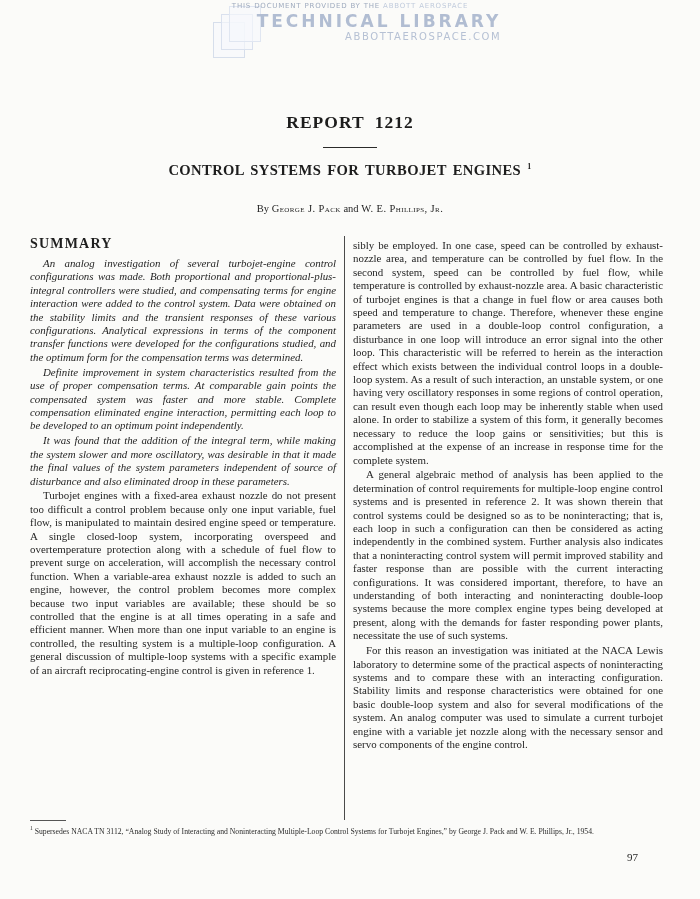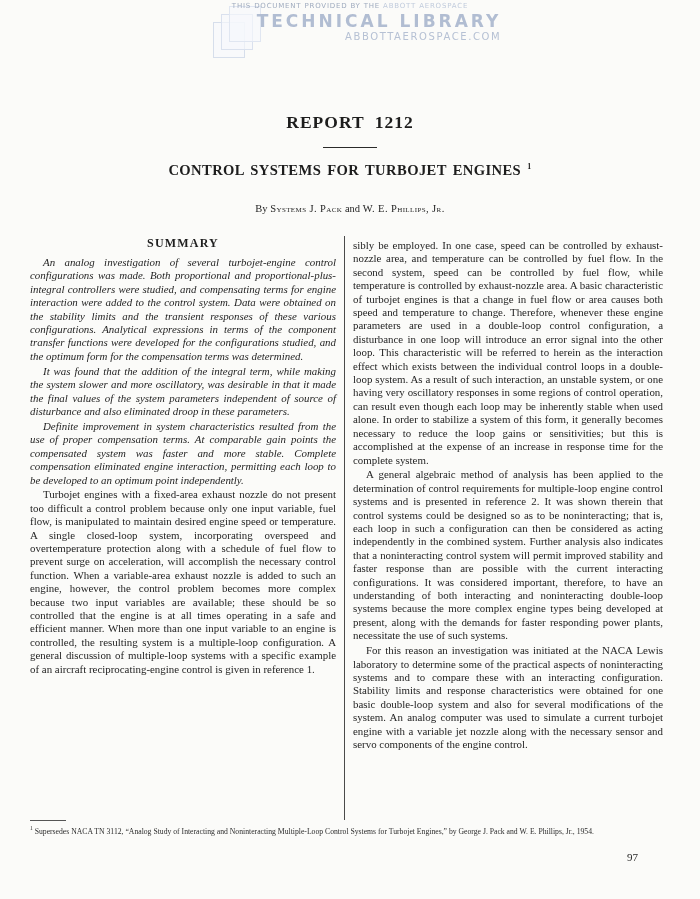--- a/index.html
+++ b/index.html
@@ -61,21 +61,21 @@
   
   .columns {
     position: absolute; top: 236px; left: 30px; width: 633px; height: 584px;
     display: flex; align-items: stretch;
   }
   .col-left  { width: 306px; margin-right: 8px; }
   .col-divider { width: 1px; background: #4a4a4a; }
   .col-right { width: 310px; margin-left: 8px; padding-top: 3px; }
 
   .section-heading {
-    text-align: center; font-size: 12px; font-weight: bold;
+    text-align: left; font-size: 14px; font-weight: bold;
     letter-spacing: 1.2px; margin: 0 0 5px 0; color: #1f1f1f;
   }
   .section-heading.intro { margin-top: 7px; }
 
   .body-text p {
     margin: 0 0 1.5px 0;
     font-size: 10.9px; line-height: 13.4px;
     text-align: justify; text-indent: 13px;
     color: #242424;
   }
@@ -109,32 +109,32 @@
 <div class="wm-title">TECHNICAL LIBRARY</div>
 <div class="wm-site">ABBOTTAEROSPACE.COM</div>
 
 <div class="report-number">REPORT 1212</div>
 <div class="title-rule"></div>
 <div class="main-title">
   <div><span>CONTROL SYSTEMS FOR TURBOJET ENGINES</span>&nbsp;<sup>1</sup></div>
 </div>
 <div class="byline">
   <span>By</span>
-  <span class="sc">Systems J. Pack</span>
+  <span class="sc">George J. Pack</span>
   <span>and</span>
   <span class="sc">W. E. Phillips, Jr.</span>
 </div>
 
 <div class="columns">
   <div class="col-left body-text">
     <div class="section-heading">SUMMARY</div>
     <div class="summary">
       <p>An analog investigation of several turbojet-engine control configurations was made.  Both proportional and proportional-plus-integral controllers were studied, and compensating terms for engine interaction were added to the control system.  Data were obtained on the stability limits and the transient responses of these various configurations.  Analytical expressions in terms of the component transfer functions were developed for the configurations studied, and the optimum form for the compensation terms was determined.</p>
+      <p>Definite improvement in system characteristics resulted from the use of proper compensation terms.  At comparable gain points the compensated system was faster and more stable.  Complete compensation eliminated engine interaction, permitting each loop to be developed to an optimum point independently.</p>
       <p>It was found that the addition of the integral term, while making the system slower and more oscillatory, was desirable in that it made the final values of the system parameters independent of source of disturbance and also eliminated droop in these parameters.</p>
-      <p>Definite improvement in system characteristics resulted from the use of proper compensation terms.  At comparable gain points the compensated system was faster and more stable.  Complete compensation eliminated engine interaction, permitting each loop to be developed to an optimum point independently.</p>
     </div>
     <div>
       <p>Turbojet engines with a fixed-area exhaust nozzle do not present too difficult a control problem because only one input variable, fuel flow, is manipulated to maintain desired engine speed or temperature.  A single closed-loop system, incorporating overspeed and overtemperature protection along with a schedule of fuel flow to prevent surge on acceleration, will accomplish the necessary control function.  When a variable-area exhaust nozzle is added to such an engine, however, the control problem becomes more complex because two input variables are available; these should be so controlled that the engine is at all times operating in a safe and efficient manner.  When more than one input variable to an engine is controlled, the resulting system is a multiple-loop configuration.  A general discussion of multiple-loop systems with a specific example of an aircraft reciprocating-engine control is given in reference 1.</p>
     </div>
   </div>
   <div class="col-divider"></div>
   <div class="col-right body-text">
     <p class="no-indent">sibly be employed.  In one case, speed can be controlled by exhaust-nozzle area, and temperature can be controlled by fuel flow.  In the second system, speed can be controlled by fuel flow, while temperature is controlled by exhaust-nozzle area.  A basic characteristic of turbojet engines is that a change in fuel flow or area causes both speed and temperature to change.  Therefore, whenever these engine parameters are used in a double-loop control configuration, a disturbance in one loop will introduce an error signal into the other loop.  This characteristic will be referred to herein as the interaction effect which exists between the individual control loops in a double-loop system.  As a result of such interaction, an unstable system, or one having very oscillatory responses in some regions of control operation, can result even though each loop may be inherently stable when used alone.  In order to stabilize a system of this form, it generally becomes necessary to reduce the loop gains or sensitivities; but this is accomplished at the expense of an increase in response time for the complete system.</p>
     <p>A general algebraic method of analysis has been applied to the determination of control requirements for multiple-loop engine control systems and is presented in reference 2.  It was shown therein that control systems could be designed so as to be noninteracting; that is, each loop in such a configuration can then be considered as acting independently in the combined system.  Further analysis also indicates that a noninteracting control system will permit improved stability and faster response than are possible with the current interacting configurations.  It was considered important, therefore, to have an understanding of both interacting and noninteracting double-loop systems because the more complex engine types being developed at present, along with the demands for faster responding power plants, necessitate the use of such systems.</p>
     <p>For this reason an investigation was initiated at the NACA Lewis laboratory to determine some of the practical aspects of noninteracting systems and to compare these with an interacting configuration.  Stability limits and response characteristics were obtained for one basic double-loop system and also for several modifications of the system.  An analog computer was used to simulate a current turbojet engine with a variable jet nozzle along with the necessary sensor and servo components of the engine control.</p>

